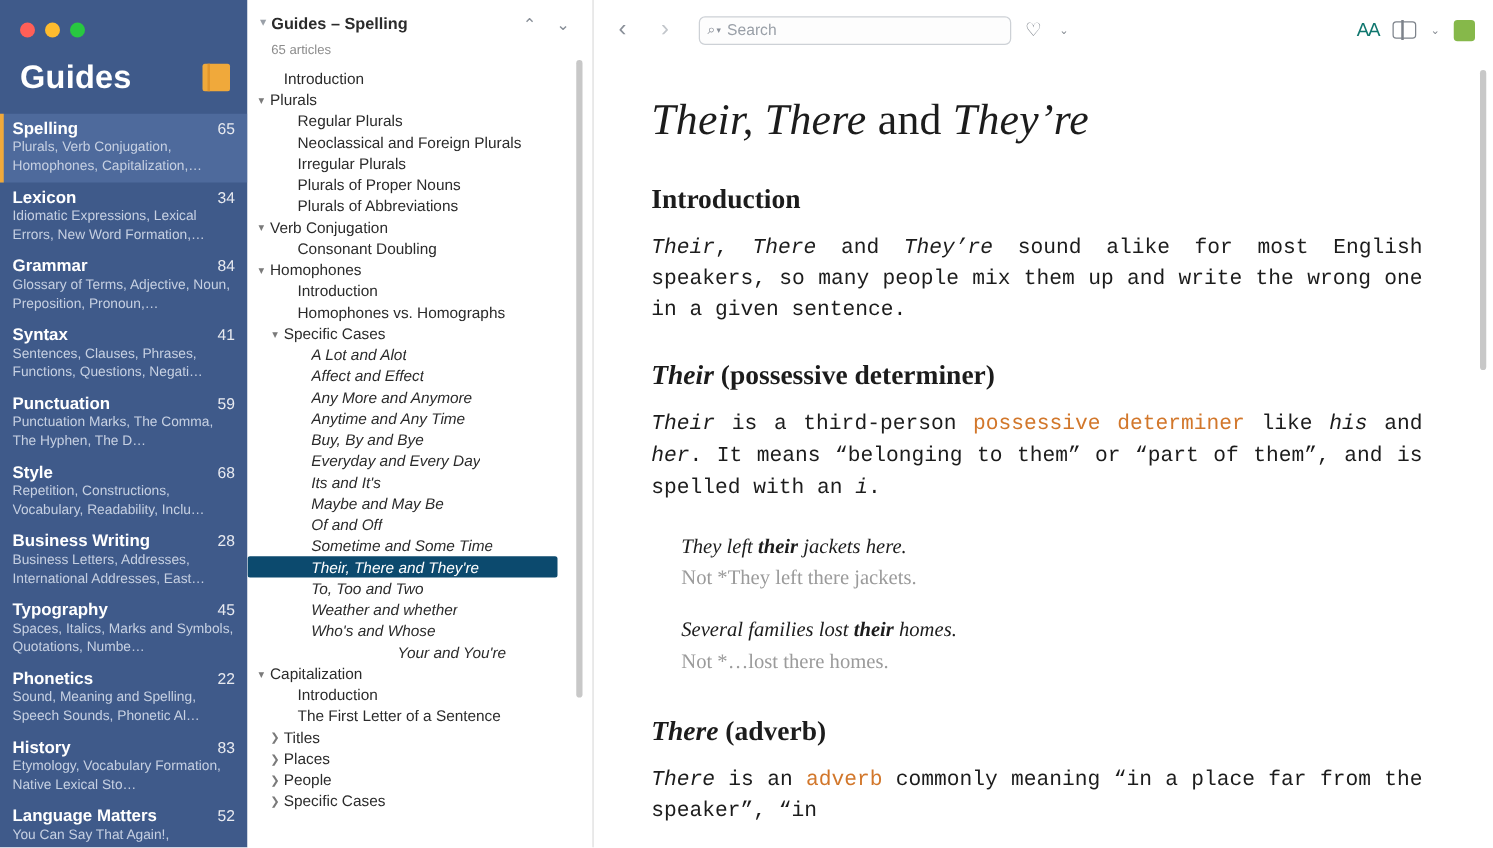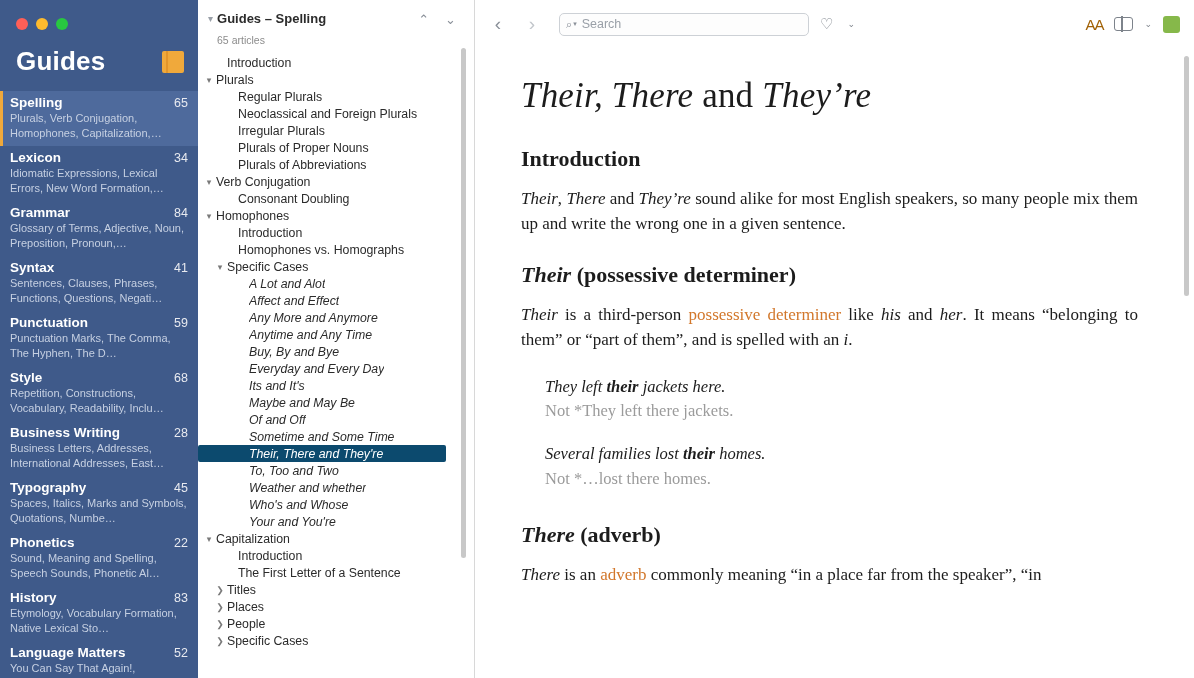--- a/index.html
+++ b/index.html
@@ -232,21 +232,21 @@
     font-family: "Liberation Sans", sans-serif;
   }
   .search-input::placeholder { color: #9aa0a8; }
   .tb-icon {
     color: #7d838b;
     font-size: 15px;
     padding: 0 3px;
     cursor: default;
   }
   .spacer { flex: 1; }
-  .aa { font-size: 15px; color: #a16207; letter-spacing: -1px; font-weight: 500;}
+  .aa { font-size: 15px; color: #0f766e; letter-spacing: -1px; font-weight: 500;}
   .sidebar-toggle-icon {
     width: 19px; height: 14px;
     border: 1.6px solid #7d838b;
     border-radius: 3px;
     position: relative;
   }
   .sidebar-toggle-icon::after {
     content: "";
     position: absolute;
     left: 5.5px; top: -1.6px; bottom: -1.6px;
@@ -278,21 +278,21 @@
     font-size: 22px;
     font-weight: bold;
     margin: 0 0 14px 0;
   }
   .h2.ital-head {
     font-style: italic;
     font-weight: bold;
   }
   .h2 .rom { font-style: normal; }
   p.body {
-    font-family: Liberation Serif, serif;
+    font-family: Liberation Mono, monospace;
     font-size: 17px;
     line-height: 1.48;
     text-align: justify;
     margin: 0 0 26px 0;
   }
   p.body.tight { margin-bottom: 22px; }
   .lnk { color: #d2772b; }
   .example {
     font-family: "Liberation Serif", serif;
     font-size: 16.5px;
@@ -521,21 +521,21 @@
           <span class="toc-label ital">To, Too and Two</span>
         </div>
         <div class="toc-row" style="padding-left: 37px;">
           <span class="disc"></span>
           <span class="toc-label ital">Weather and whether</span>
         </div>
         <div class="toc-row" style="padding-left: 37px;">
           <span class="disc"></span>
           <span class="toc-label ital">Who's and Whose</span>
         </div>
-        <div class="toc-row" style="padding-left: 37px;">
+        <div class="toc-row" style="padding-left: 37px; justify-content: center;">
           <span class="disc"></span>
           <span class="toc-label ital">Your and You're</span>
         </div>
         <div class="toc-row" style="padding-left: 4px;">
           <span class="disc">▾</span>
           <span class="toc-label">Capitalization</span>
         </div>
         <div class="toc-row" style="padding-left: 26px;">
           <span class="disc"></span>
           <span class="toc-label">Introduction</span>

